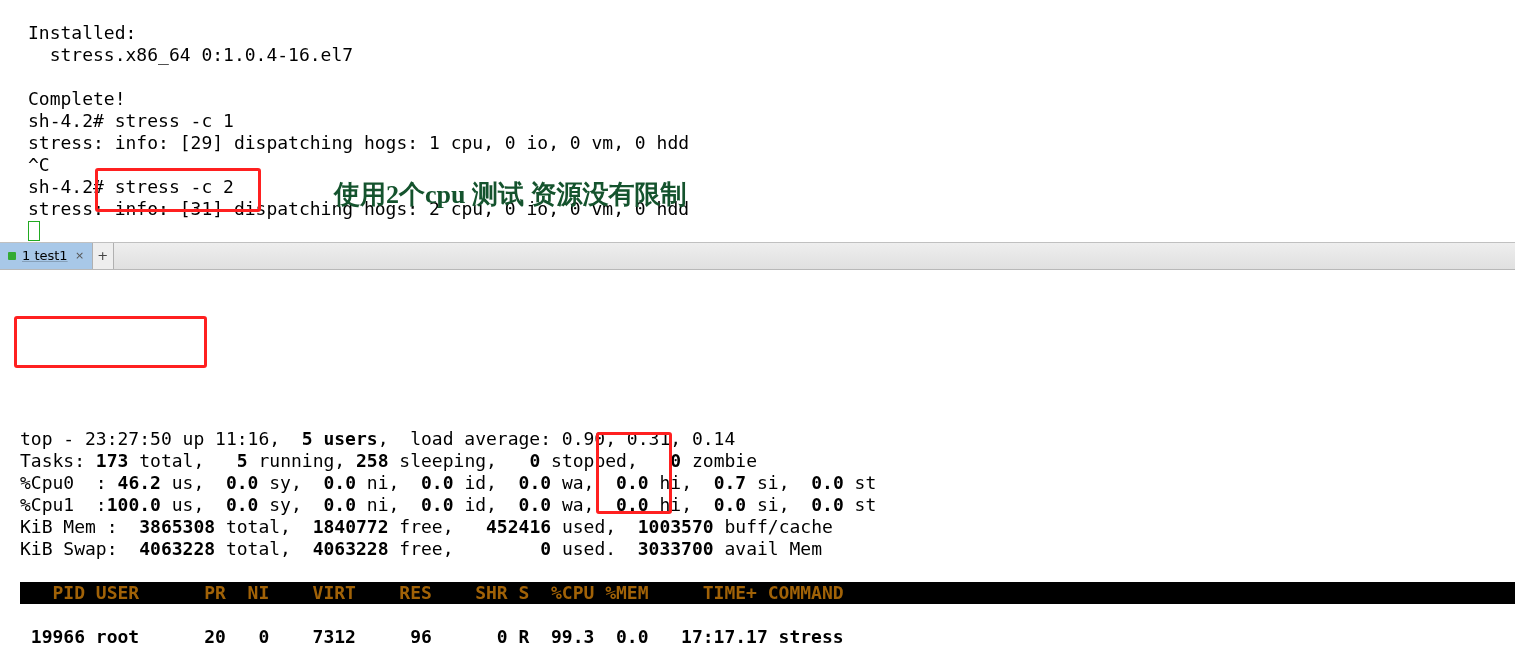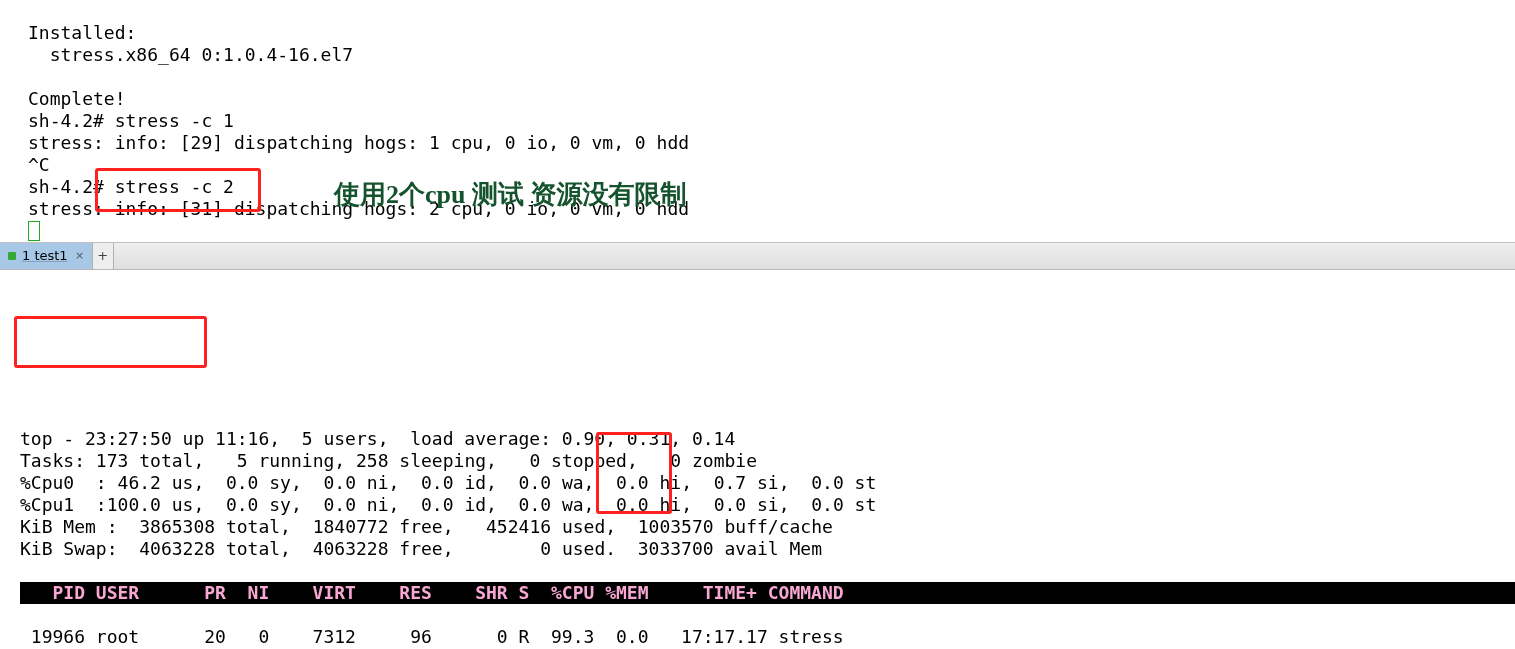--- a/index.html
+++ b/index.html
@@ -18,21 +18,21 @@
     padding: 0 0 0 28px;
     white-space: pre;
     position: relative;
   }
   .term-bottom {
     padding: 4px 0 0 20px;
     white-space: pre;
     position: relative;
     background: #fff;
   }
-  .b { font-weight: normal; }
+  .b { font-weight: bold; }
   .tab-strip {
     height: 26px;
     background: linear-gradient(#eeeeee, #e0e0e0);
     border-top: 1px solid #c0c0c0;
     border-bottom: 1px solid #b8b8b8;
     display: flex;
     align-items: stretch;
     font-family: "DejaVu Sans", Arial, sans-serif;
     font-size: 13px;
     position: relative;
@@ -77,21 +77,21 @@
   }
   .cursor-block {
     display:inline-block;
     width: 10px;
     height: 18px;
     border: 1.5px solid #22aa22;
     vertical-align: text-bottom;
   }
   .header-row {
     background: #000;
-    color: #f9a8d4;
+    color: #a16207;
     font-weight: bold;
     display: block;
   }
   .red-annot {
     position: absolute;
     color: #14532d;
     font-family: "SimSun","STSong","Songti SC",serif;
     font-size: 26px;
     line-height: 26px;
     font-weight: 700;

